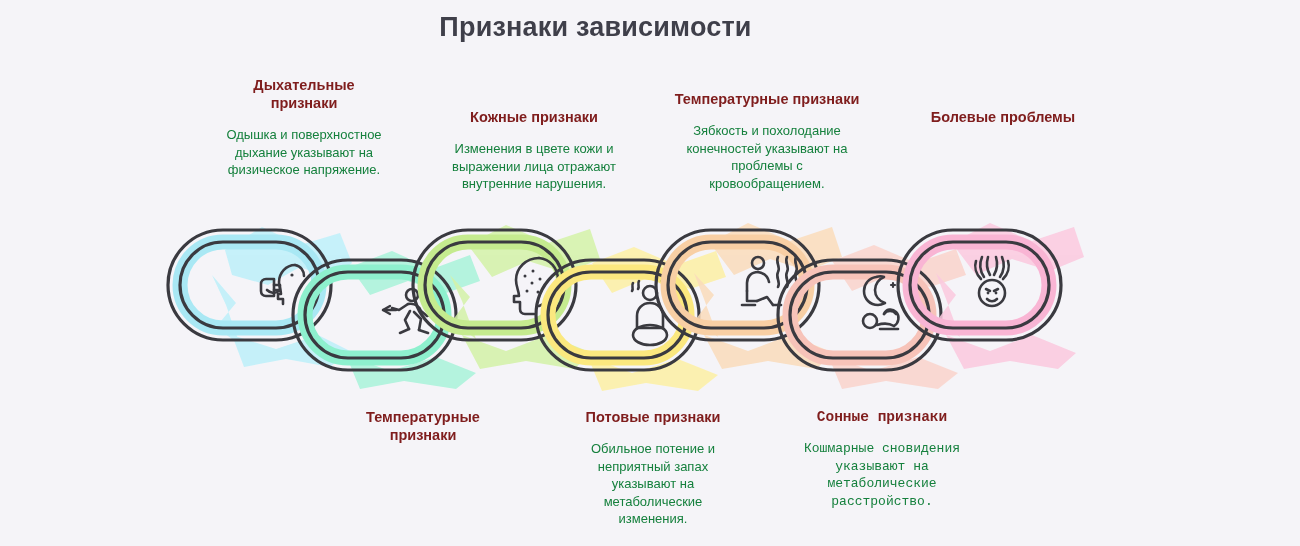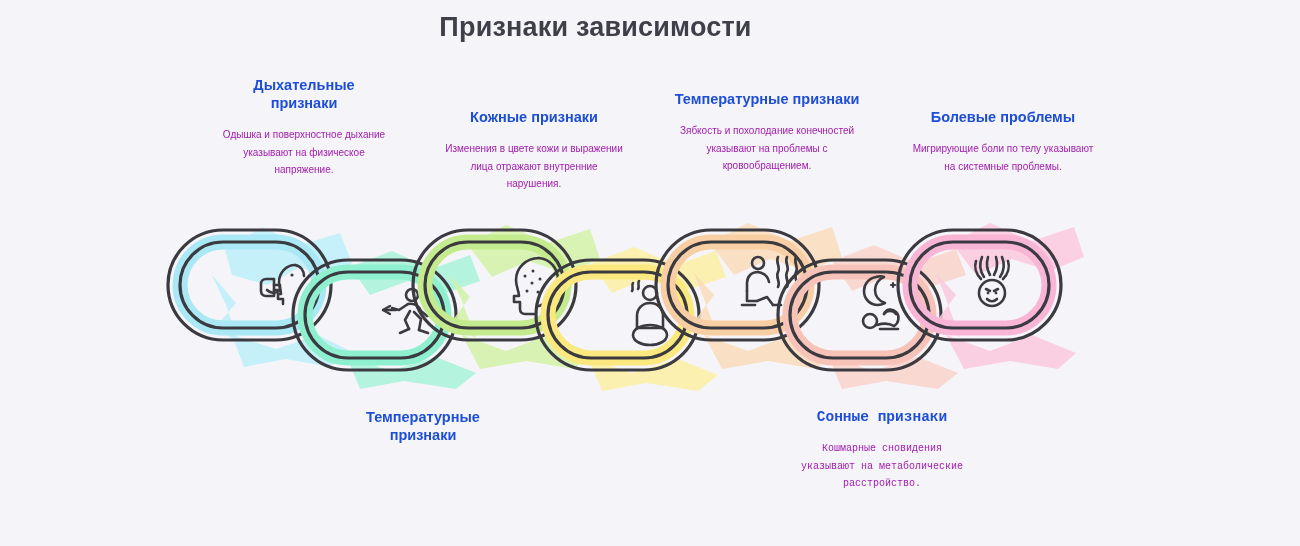--- a/index.html
+++ b/index.html
@@ -18,24 +18,24 @@
     text-align:center;
     font-size:27px;font-weight:bold;
     color:#3f3f4a;
     letter-spacing:.2px;
   }
 
   
   .label-block{position:absolute;text-align:center;}
   .label-title{
     font-size:14.5px;font-weight:bold;line-height:18px;
-    color:#1d4ed8;margin:0 0 14px 0;
+    color:#7f1d1d;margin:0 0 14px 0;
   }
   .label-desc{
-    font-size:10px;line-height:17.5px;color:#a21caf;
+    font-size:13px;line-height:17.5px;color:#15803d;
   }
 
   
   .chain{position:absolute;left:0;top:215px;width:1300px;height:180px;}
   .chain svg{display:block;}
 
   
 </style>
 </head>
 <body style="background: rgb(245, 244, 248);">
@@ -54,27 +54,30 @@
     <div class="label-desc">Зябкость и похолодание конечностей указывают на проблемы с кровообращением.</div>
   </div>
 
   <div class="label-block" style="left:443px;top:108px;width:182px;">
     <div class="label-title">Кожные признаки</div>
     <div class="label-desc">Изменения в цвете кожи и выражении лица отражают внутренние нарушения.</div>
   </div>
 
   <div class="label-block" style="left:912px;top:108px;width:182px;">
     <div class="label-title">Болевые проблемы</div>
-    <div class="label-desc">Мигрирующие боли по телу указывают на системные проблемы.</div>
   </div>
 
   <div class="label-block" style="left:333px;top:408px;width:180px;">
     <div class="label-title">Температурные признаки</div>
   </div>
 
+  <div class="label-block" style="left:573px;top:408px;width:160px;">
+    <div class="label-title">Потовые признаки</div>
+    <div class="label-desc">Обильное потение и неприятный запах указывают на метаболические изменения.</div>
+  </div>
 
   <div class="label-block" style="left:792px;top:408px;width:180px;font-family:Liberation Mono, monospace;">
     <div class="label-title">Сонные признаки</div>
     <div class="label-desc">Кошмарные сновидения указывают на метаболические расстройство.</div>
   </div>
 
   <div class="chain">
     <svg width="1300" height="180" viewBox="0 0 1300 180" xmlns="http://www.w3.org/2000/svg">
       <defs>
         

